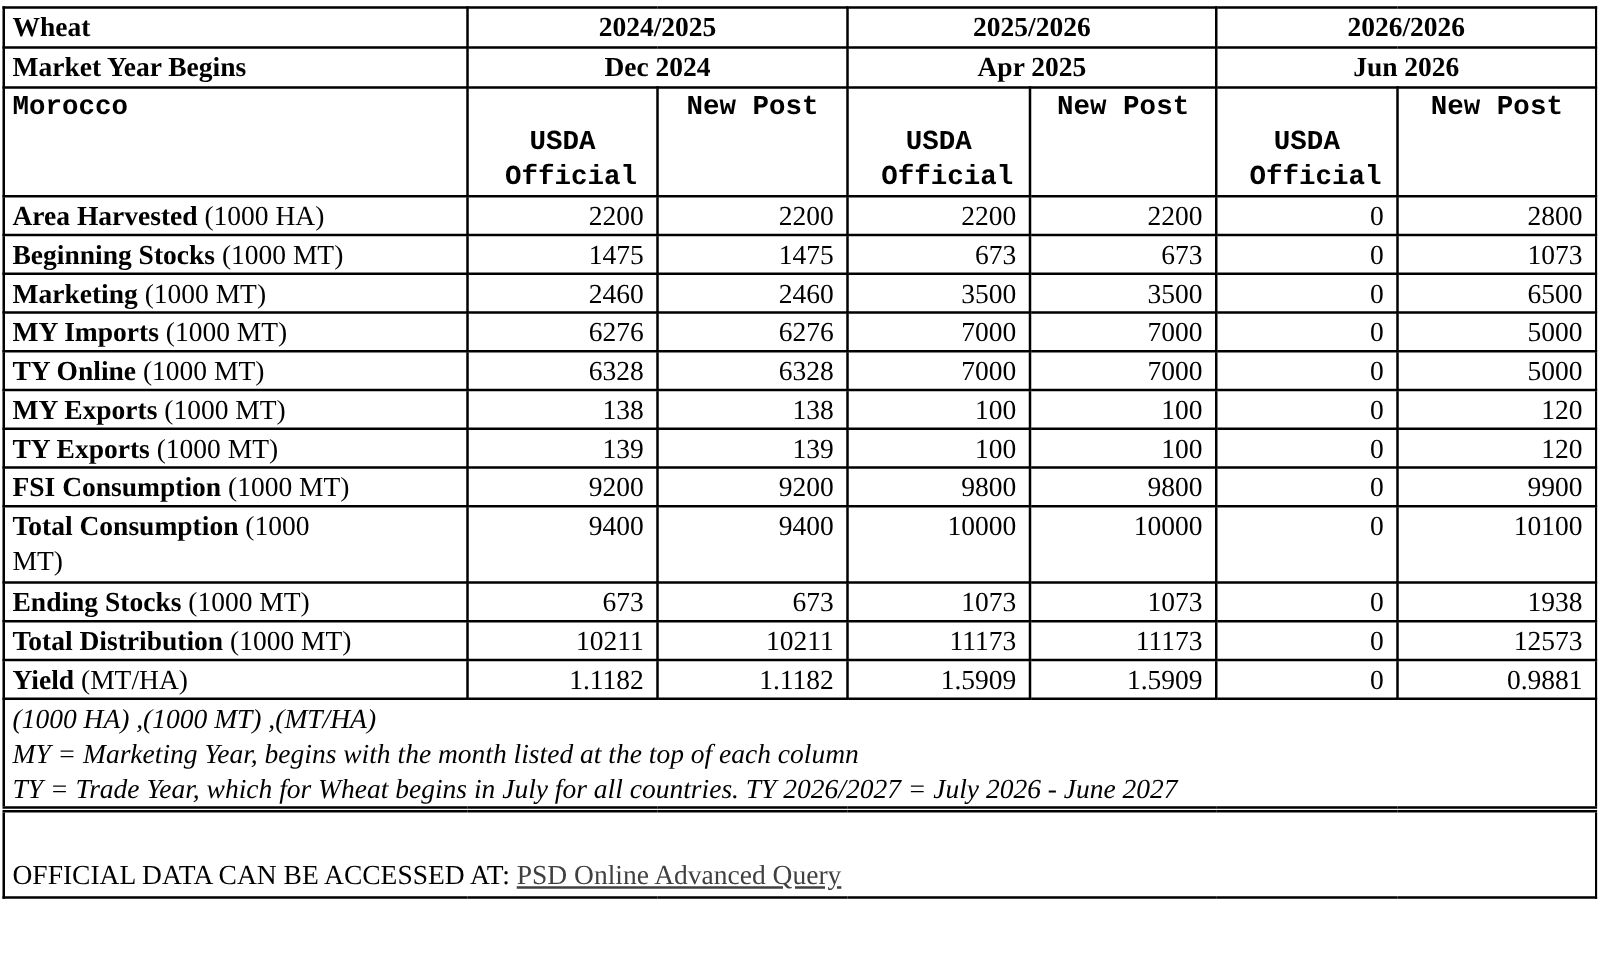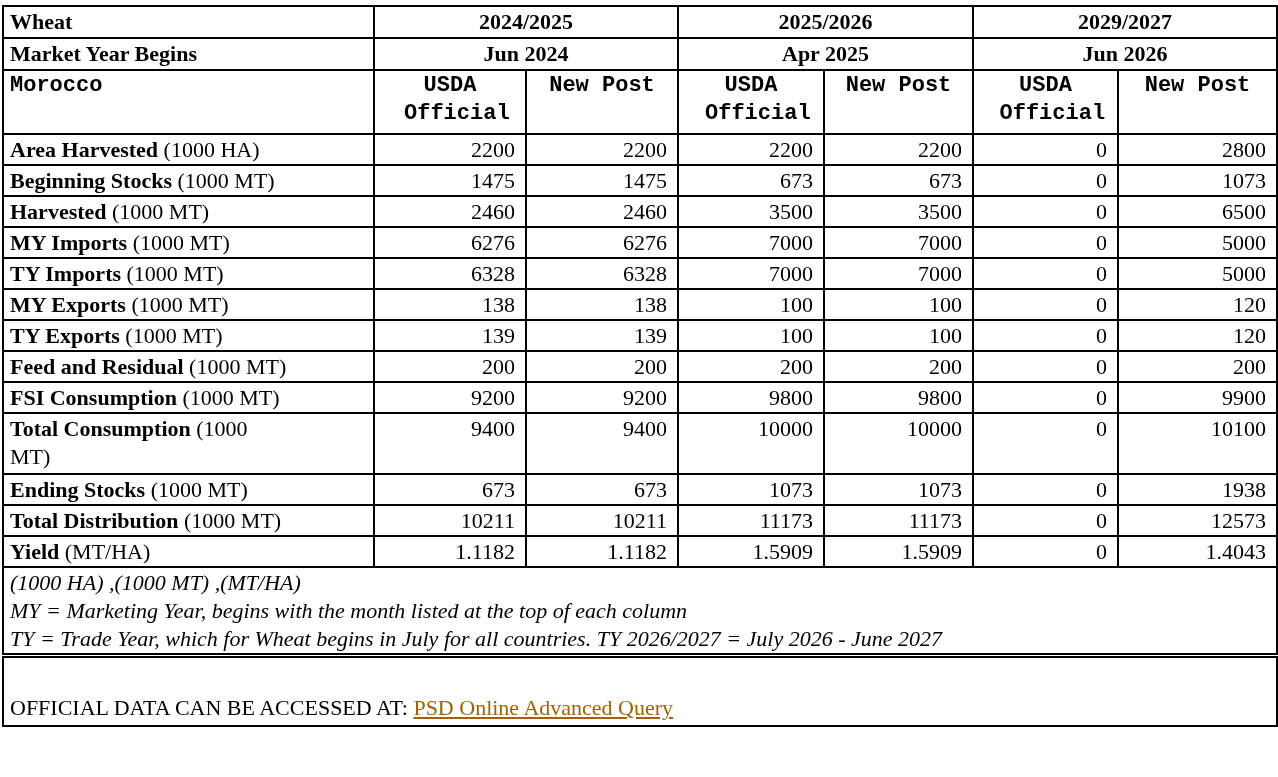--- a/index.html
+++ b/index.html
@@ -27,21 +27,21 @@
     overflow: hidden;
   }
   .hdr { font-weight: bold; line-height: 30px; border-radius: 14px; }
   .lbl { text-align: left; padding-left: 6px !important; padding-right: 4px !important; }
   .ctr { text-align: center; }
   .num { text-align: right; padding-right: 10px !important; }
   tr.hrow   { height: 32px; }
   tr.srcrow { height: 64px; font-family: Liberation Mono, monospace; }
   tr.datarow { height: 30px; }
   tr.two-line { height: 61px; }
-  .sub-usda .subwrap { display: inline-block; max-width: 92px; }
+  .sub-usda .subwrap { display: inline-block; max-width: 92px; margin-top: 28px; }
   .two-line .lblwrap { display: inline-block; max-width: 280px; }
   tr.fnrow { height: 84px; font-style: italic; }
   td.fnote { padding: 1px 8px 0 6px !important; line-height: 28px; }
   tr.offrow { height: 70px; }
   td.offcell { padding: 36px 6px 0 6px !important; border-top: 5px double #000000 !important; }
   a.lnk { text-decoration: underline; cursor: pointer; }
 </style>
 </head>
 <body>
 
@@ -54,25 +54,25 @@
       <col style="width:146px">
       <col style="width:149px">
       <col style="width:145px">
       <col style="width:159px">
     </colgroup>
     <tbody>
       <tr class="hrow">
         <td class="lbl hdr">Wheat</td>
         <td class="ctr hdr" colspan="2">2024/2025</td>
         <td class="ctr hdr" colspan="2">2025/2026</td>
-        <td class="ctr hdr" colspan="2">2029/2027</td>
+        <td class="ctr hdr" colspan="2">2026/2026</td>
       </tr>
       <tr class="hrow">
         <td class="lbl hdr">Market Year Begins</td>
-        <td class="ctr hdr" colspan="2">Jun 2024</td>
+        <td class="ctr hdr" colspan="2">Dec 2024</td>
         <td class="ctr hdr" colspan="2">Apr 2025</td>
         <td class="ctr hdr" colspan="2">Jun 2026</td>
       </tr>
       <tr class="srcrow">
         <td class="lbl hdr">Morocco</td>
         <td class="ctr hdr sub-usda"><span class="subwrap">USDA Official</span></td>
         <td class="ctr hdr"><span>New Post</span></td>
         <td class="ctr hdr sub-usda"><span class="subwrap">USDA Official</span></td>
         <td class="ctr hdr"><span>New Post</span></td>
         <td class="ctr hdr sub-usda"><span class="subwrap">USDA Official</span></td>
@@ -92,39 +92,39 @@
         <tr class="datarow">
     <td class="lbl"><span class="lblwrap"><b>Beginning Stocks</b><span> (1000 MT)</span></span></td>
     <td class="num">1475</td>
     <td class="num">1475</td>
     <td class="num">673</td>
     <td class="num">673</td>
     <td class="num">0</td>
     <td class="num">1073</td>
   </tr>
         <tr class="datarow">
-    <td class="lbl"><span class="lblwrap"><b>Harvested</b><span> (1000 MT)</span></span></td>
+    <td class="lbl"><span class="lblwrap"><b>Marketing</b><span> (1000 MT)</span></span></td>
     <td class="num">2460</td>
     <td class="num">2460</td>
     <td class="num">3500</td>
     <td class="num">3500</td>
     <td class="num">0</td>
     <td class="num">6500</td>
   </tr>
         <tr class="datarow">
     <td class="lbl"><span class="lblwrap"><b>MY Imports</b><span> (1000 MT)</span></span></td>
     <td class="num">6276</td>
     <td class="num">6276</td>
     <td class="num">7000</td>
     <td class="num">7000</td>
     <td class="num">0</td>
     <td class="num">5000</td>
   </tr>
         <tr class="datarow">
-    <td class="lbl"><span class="lblwrap"><b>TY Imports</b><span> (1000 MT)</span></span></td>
+    <td class="lbl"><span class="lblwrap"><b>TY Online</b><span> (1000 MT)</span></span></td>
     <td class="num">6328</td>
     <td class="num">6328</td>
     <td class="num">7000</td>
     <td class="num">7000</td>
     <td class="num">0</td>
     <td class="num">5000</td>
   </tr>
         <tr class="datarow">
     <td class="lbl"><span class="lblwrap"><b>MY Exports</b><span> (1000 MT)</span></span></td>
     <td class="num">138</td>
@@ -135,29 +135,20 @@
     <td class="num">120</td>
   </tr>
         <tr class="datarow">
     <td class="lbl"><span class="lblwrap"><b>TY Exports</b><span> (1000 MT)</span></span></td>
     <td class="num">139</td>
     <td class="num">139</td>
     <td class="num">100</td>
     <td class="num">100</td>
     <td class="num">0</td>
     <td class="num">120</td>
-  </tr>
-        <tr class="datarow">
-    <td class="lbl"><span class="lblwrap"><b>Feed and Residual</b><span> (1000 MT)</span></span></td>
-    <td class="num">200</td>
-    <td class="num">200</td>
-    <td class="num">200</td>
-    <td class="num">200</td>
-    <td class="num">0</td>
-    <td class="num">200</td>
   </tr>
         <tr class="datarow">
     <td class="lbl"><span class="lblwrap"><b>FSI Consumption</b><span> (1000 MT)</span></span></td>
     <td class="num">9200</td>
     <td class="num">9200</td>
     <td class="num">9800</td>
     <td class="num">9800</td>
     <td class="num">0</td>
     <td class="num">9900</td>
   </tr>
@@ -188,31 +179,31 @@
     <td class="num">0</td>
     <td class="num">12573</td>
   </tr>
         <tr class="datarow">
     <td class="lbl"><span class="lblwrap"><b>Yield</b><span> (MT/HA)</span></span></td>
     <td class="num">1.1182</td>
     <td class="num">1.1182</td>
     <td class="num">1.5909</td>
     <td class="num">1.5909</td>
     <td class="num">0</td>
-    <td class="num">1.4043</td>
+    <td class="num">0.9881</td>
   </tr>
       </tbody>
     <tbody>
       <tr class="fnrow">
         <td class="fnote" colspan="7">
           <div>(1000 HA) ,(1000 MT) ,(MT/HA)</div>
           <div>MY = Marketing Year, begins with the month listed at the top of each column</div>
           <div>TY = Trade Year, which for Wheat begins in July for all countries. TY 2026/2027 = July 2026 - June 2027</div>
         </td>
       </tr>
       <tr class="offrow">
         <td class="offcell" colspan="7">
-          <span>OFFICIAL DATA CAN BE ACCESSED AT: </span><a class="lnk" href="#" style="color: #a16207;">PSD Online Advanced Query</a>
+          <span>OFFICIAL DATA CAN BE ACCESSED AT: </span><a class="lnk" href="#" style="color: #404040;">PSD Online Advanced Query</a>
         </td>
       </tr>
     </tbody>
   </table>
 </div>
 
 </body></html>

